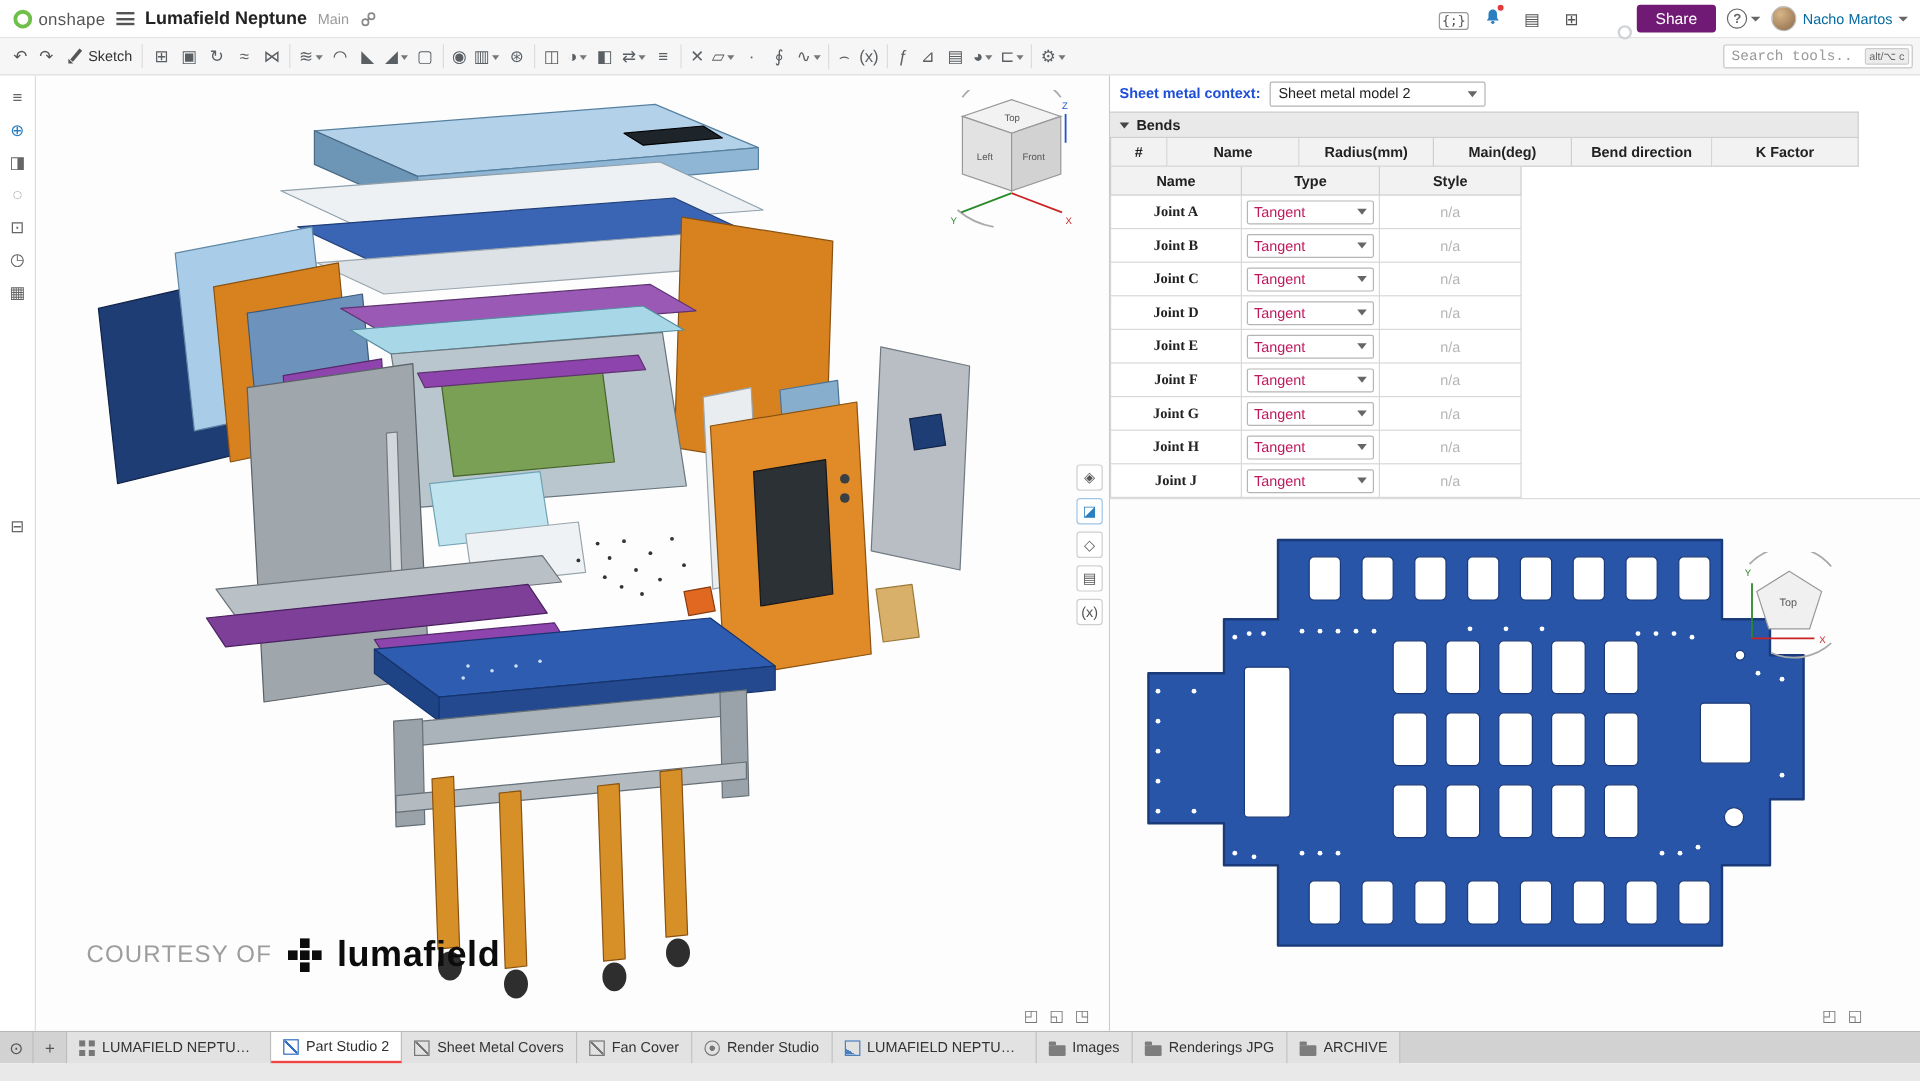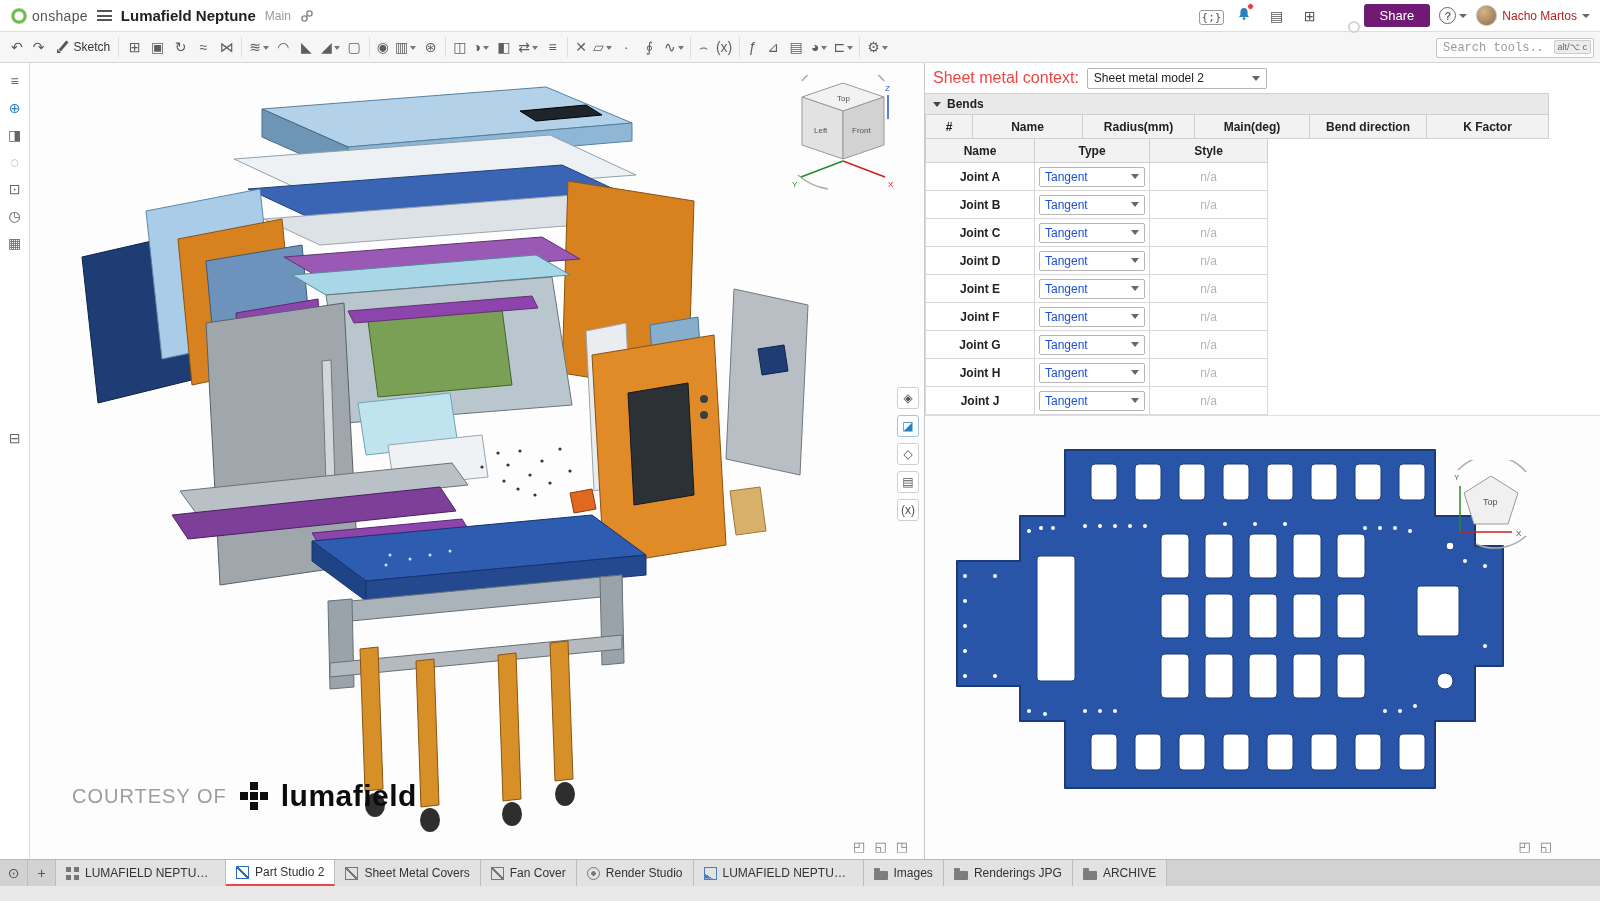--- a/index.html
+++ b/index.html
@@ -16,21 +16,21 @@
   .tb-spacer { flex:1; }
   .top-icon { font-size:14px; color:#555; width:24px; text-align:center; cursor:pointer; position:relative; }
   .fs-chip { font-family:"DejaVu Sans Mono",monospace; font-size:11px; color:#555; border:1px solid #999; border-radius:3px; padding:0 2px; }
   .bell { position:relative; }
   .bell-badge { position:absolute; top:-3px; right:2px; width:7px; height:7px; border-radius:50%; background:#e03c3c; border:1px solid #fff; }
   .discover { width:18px; height:18px; border-radius:50%; background:#2e3338; position:relative; }
   .discover::after { content:""; position:absolute; left:5px; top:5px; width:8px; height:8px; border-radius:50%; border:2px solid #cfd4d8; }
   .share-btn { background:#701a75; color:#fff; font-size:13px; border:none; border-radius:3px; padding:4px 16px; cursor:pointer; }
   .help-circle { width:17px; height:17px; border-radius:50%; border:1.5px solid #666; color:#666; font-size:11px; font-weight:bold; display:flex; align-items:center; justify-content:center; }
   .avatar { width:21px; height:21px; border-radius:50%; background:radial-gradient(circle at 35% 30%, #d8b487, #8a6a4a); border:1px solid #bbb; }
-  .user-name { font-size:12px; color:#b91c1c; }
+  .user-name { font-size:12px; color:#0369a1; }
   .caret-down { width:0; height:0; border-left:4px solid transparent; border-right:4px solid transparent; border-top:4px solid #666; display:inline-block; }
 
   
   .toolbar { height:31px; background:#f6f6f6; border-bottom:1px solid #d6d6d6; display:flex; align-items:center; padding:0 6px; }
   .tb-btn { font-size:14px; color:#555; padding:2px 5px; cursor:pointer; }
   .sketch-btn { display:flex; align-items:center; gap:4px; font-size:12px; color:#333; padding:3px 8px; border-right:1px solid #ddd; margin-right:4px; cursor:pointer;text-align:right; }
   .pencil { width:12px; height:12px; position:relative; }
   .pencil::before { content:""; position:absolute; left:5px; top:-1px; width:3px; height:12px; background:#555; transform:rotate(40deg); }
   .pencil::after { content:""; position:absolute; left:0; bottom:0; border-left:4px solid #555; border-top:4px solid transparent; }
   .tb-icons { display:flex; align-items:center; }
@@ -63,38 +63,38 @@
   .vp-tools { position:absolute; right:5px; top:324px; display:flex; flex-direction:column; gap:6px; }
   .vp-tool { width:22px; height:22px; border:1px solid #cfcfcf; background:#fff; border-radius:3px; font-size:12px; color:#555; display:flex; align-items:center; justify-content:center; cursor:pointer; }
   .vp-tools .vp-tool:nth-child(2) { color:#2a7fc1; border-color:#9ec5e8; }
 
   .corner-icons { position:absolute; bottom:5px; right:16px; display:flex; gap:9px; }
   .corner-icons span { font-size:13px; color:#777; cursor:pointer; }
 
   
   .right-panel { width:676px; border-left:1px solid #c9c9c9; display:flex; flex-direction:column; background:#fff; }
   .ctx-row { height:30px; display:flex; align-items:center; gap:8px; padding:0 8px; }
-  .ctx-label { font-size:16px; color:#ef4444; }
+  .ctx-label { font-size:12px; color:#1d4ed8;font-weight:bold; }
   .select { width:180px; height:21px; border:1px solid #b5b5b5; background:#fff; border-radius:2px; display:flex; align-items:center; justify-content:space-between; padding:0 6px; font-size:12px; color:#222; cursor:pointer; }
   .select::after { content:""; border-left:4px solid transparent; border-right:4px solid transparent; border-top:5px solid #666; }
 
   .sec-hdr { height:22px; background:#e9e9e9; border:1px solid #cfcfcf; border-left:none; display:flex; align-items:center; gap:6px; padding:0 8px; font-size:12px; font-weight:bold; color:#222; width:624px; cursor:pointer; }
   .sec-tri { width:0; height:0; border-left:4px solid transparent; border-right:4px solid transparent; border-top:5px solid #444; }
 
   .hdr-row { display:flex; width:624px; }
   .hdr-cell { height:24px; background:#f2f2f2; border-right:1px solid #cfcfcf; border-bottom:1px solid #cfcfcf; font-size:12px; font-weight:bold; color:#222; display:flex; align-items:center; justify-content:center; }
   .hdr-row .hdr-cell:first-child { border-left:1px solid #cfcfcf; }
 
   .jrow { display:flex; width:343px; }
   .jcell { height:28px; border-right:1px solid #d8d8d8; border-bottom:1px solid #d8d8d8; display:flex; align-items:center; justify-content:center; font-size:12px; }
   .jrow .jcell:first-child { border-left:1px solid #d8d8d8; }
-  .j-name { width:110px; font-weight:bold; color:#222; }
+  .j-name { width:110px; font-weight:bold; color:#222;font-family:Liberation Serif, serif; }
   .j-type { width:115px; padding:0 4px; }
   .j-style { width:118px; color:#b5b5b5; }
-  .ddl { width:100%; height:20px; border:1px solid #b5b5b5; border-radius:2px; background:#fff; display:flex; align-items:center; justify-content:space-between; padding:0 5px; font-size:12px; color:#1d4ed8; cursor:pointer; }
+  .ddl { width:100%; height:20px; border:1px solid #b5b5b5; border-radius:2px; background:#fff; display:flex; align-items:center; justify-content:space-between; padding:0 5px; font-size:12px; color:#be185d; cursor:pointer; }
   .ddl::after { content:""; border-left:4px solid transparent; border-right:4px solid transparent; border-top:5px solid #666; }
 
   .flat-viewport { flex:1; position:relative; border-top:1px solid #ddd; background:#fdfdfd; overflow:hidden; }
 
   
   .tabbar { height:27px; background:#d2d2d2; border-top:1px solid #b8b8b8; display:flex; align-items:stretch; }
   .tabbar-btn { width:28px; display:flex; align-items:center; justify-content:center; font-size:14px; color:#555; border-right:1px solid #bdbdbd; cursor:pointer; }
   .tab { display:flex; align-items:center; gap:6px; padding:0 10px; background:#e2e2e2; border-right:1px solid #bdbdbd; font-size:12px; color:#333; max-width:170px; cursor:pointer; }
   .tab span.lbl { white-space:nowrap; overflow:hidden; text-overflow:ellipsis; }
   .tab.active { background:#fff; border-bottom:2px solid #ef4444; font-weight:normal;text-align:center; }

